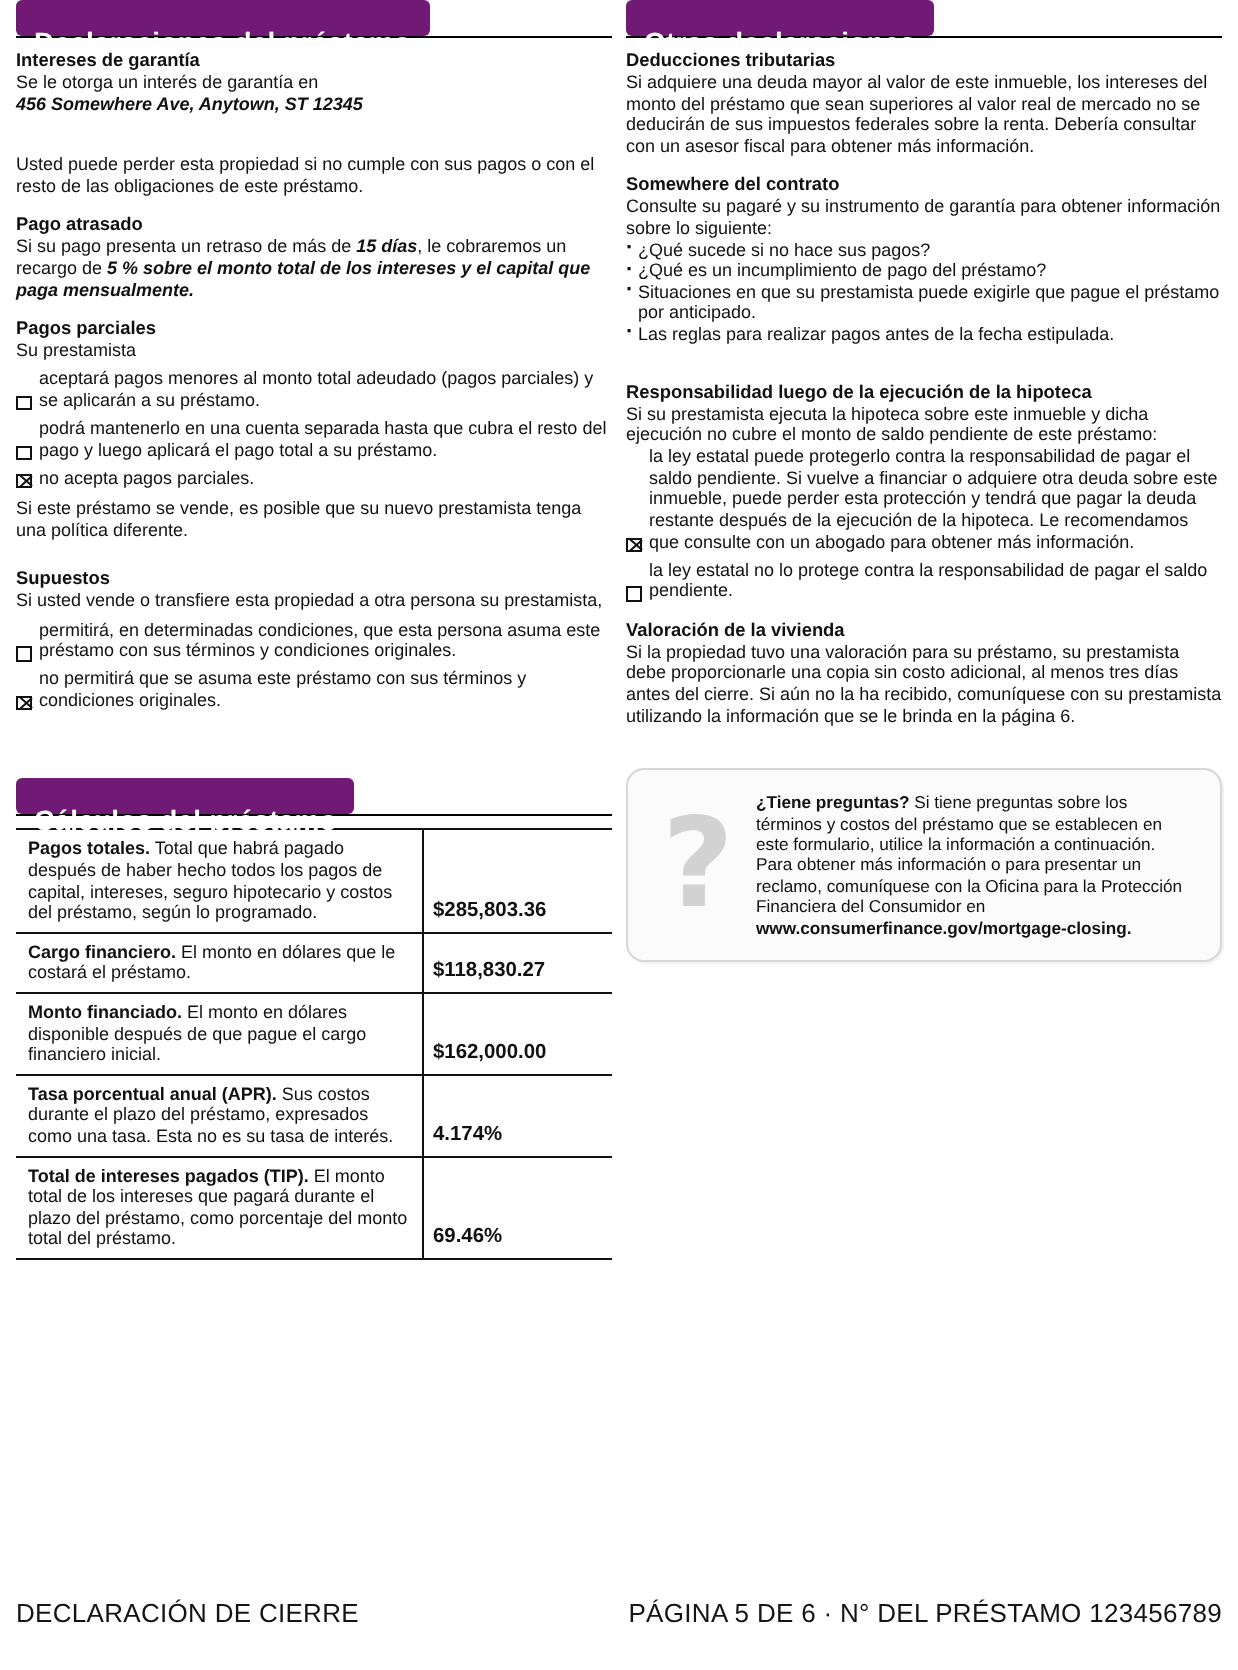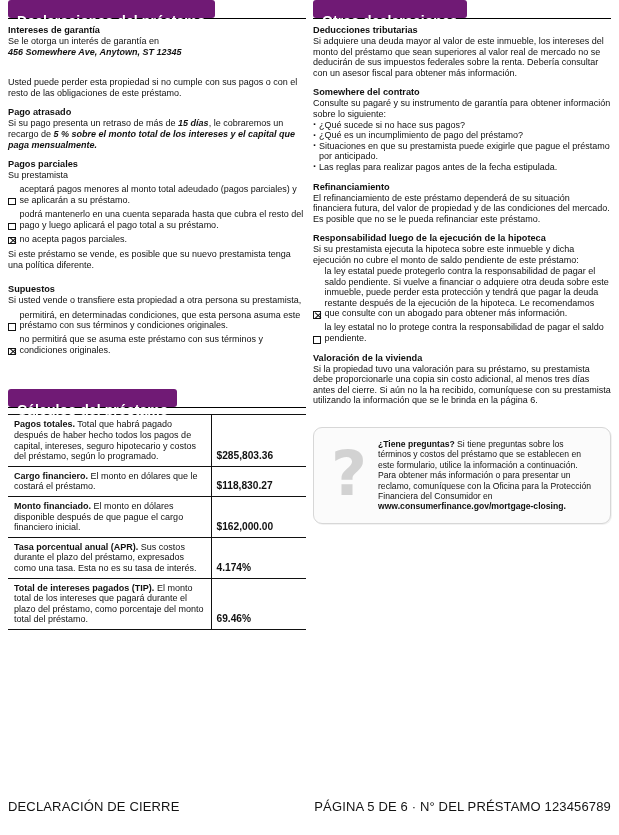--- a/index.html
+++ b/index.html
@@ -271,24 +271,20 @@
       <ul class="bullets">
         <li>¿Qué sucede si no hace  sus pagos?</li>
         <li>¿Qué es un incumplimiento de pago del préstamo?</li>
         <li>Situaciones en que su prestamista puede exigirle que pague  el préstamo por anticipado.</li>
         <li>Las reglas para realizar pagos antes de la fecha estipulada.</li>
       </ul>
     </div>
 
     <div class="gap-m"></div>
 
-    <div>
-      <div class="h3">Refinanciamiento</div>
-      <div class="p">El refinanciamiento de este préstamo dependerá de su situación financiera futura, del valor de propiedad y de las condiciones del mercado. Es posible que no se le pueda refinanciar este préstamo.</div>
-    </div>
 
     <div class="gap-m"></div>
 
     <div>
       <div class="h3">Responsabilidad luego de la ejecución de la hipoteca</div>
       <div class="p">Si su prestamista ejecuta la hipoteca sobre este inmueble y dicha ejecución no cubre el monto de saldo pendiente de este préstamo:</div>
 
       <div class="ck-line" style="margin-top:0.5px">
         <span class="ck checked"></span>
         <span class="ck-text">la ley estatal puede protegerlo contra la responsabilidad de pagar el saldo pendiente. Si vuelve a financiar o adquiere otra deuda sobre este inmueble, puede perder esta protección y tendrá que pagar la deuda restante después de la ejecución de la hipoteca. Le recomendamos que consulte con un abogado para obtener más información.</span>

